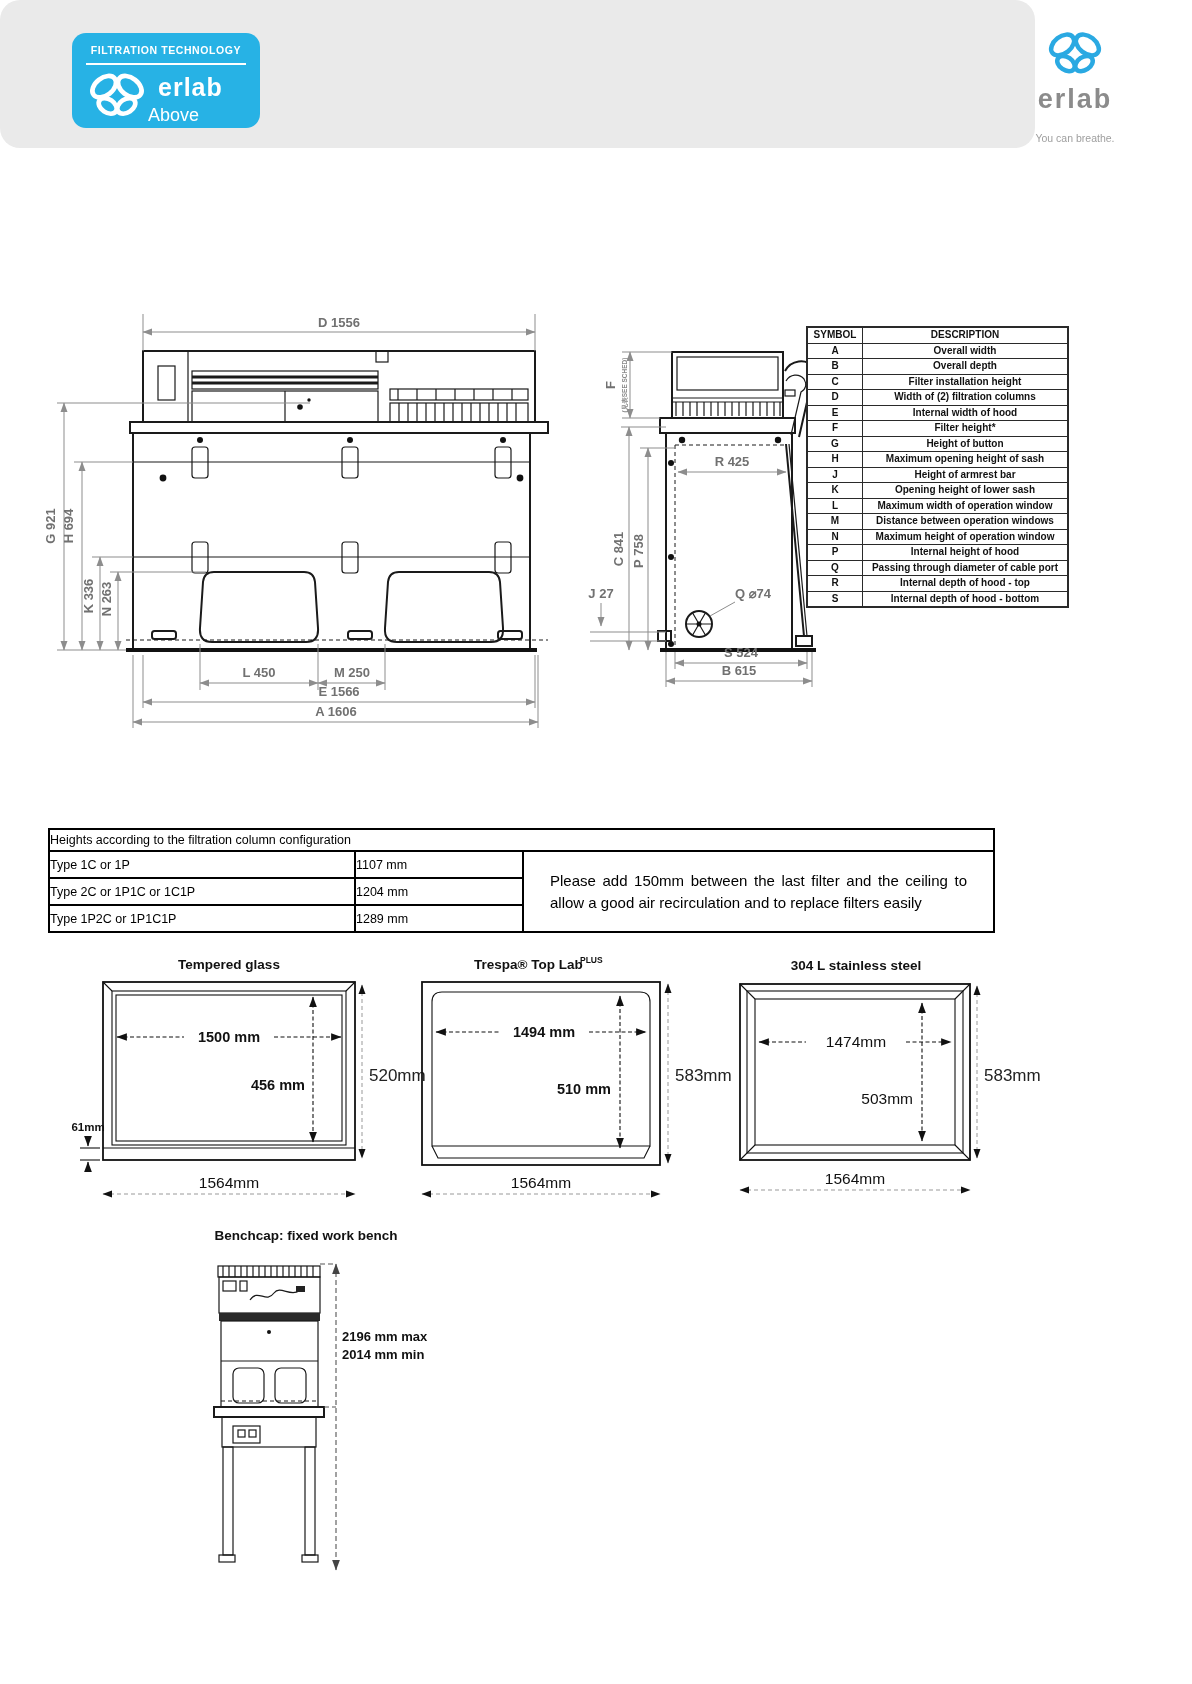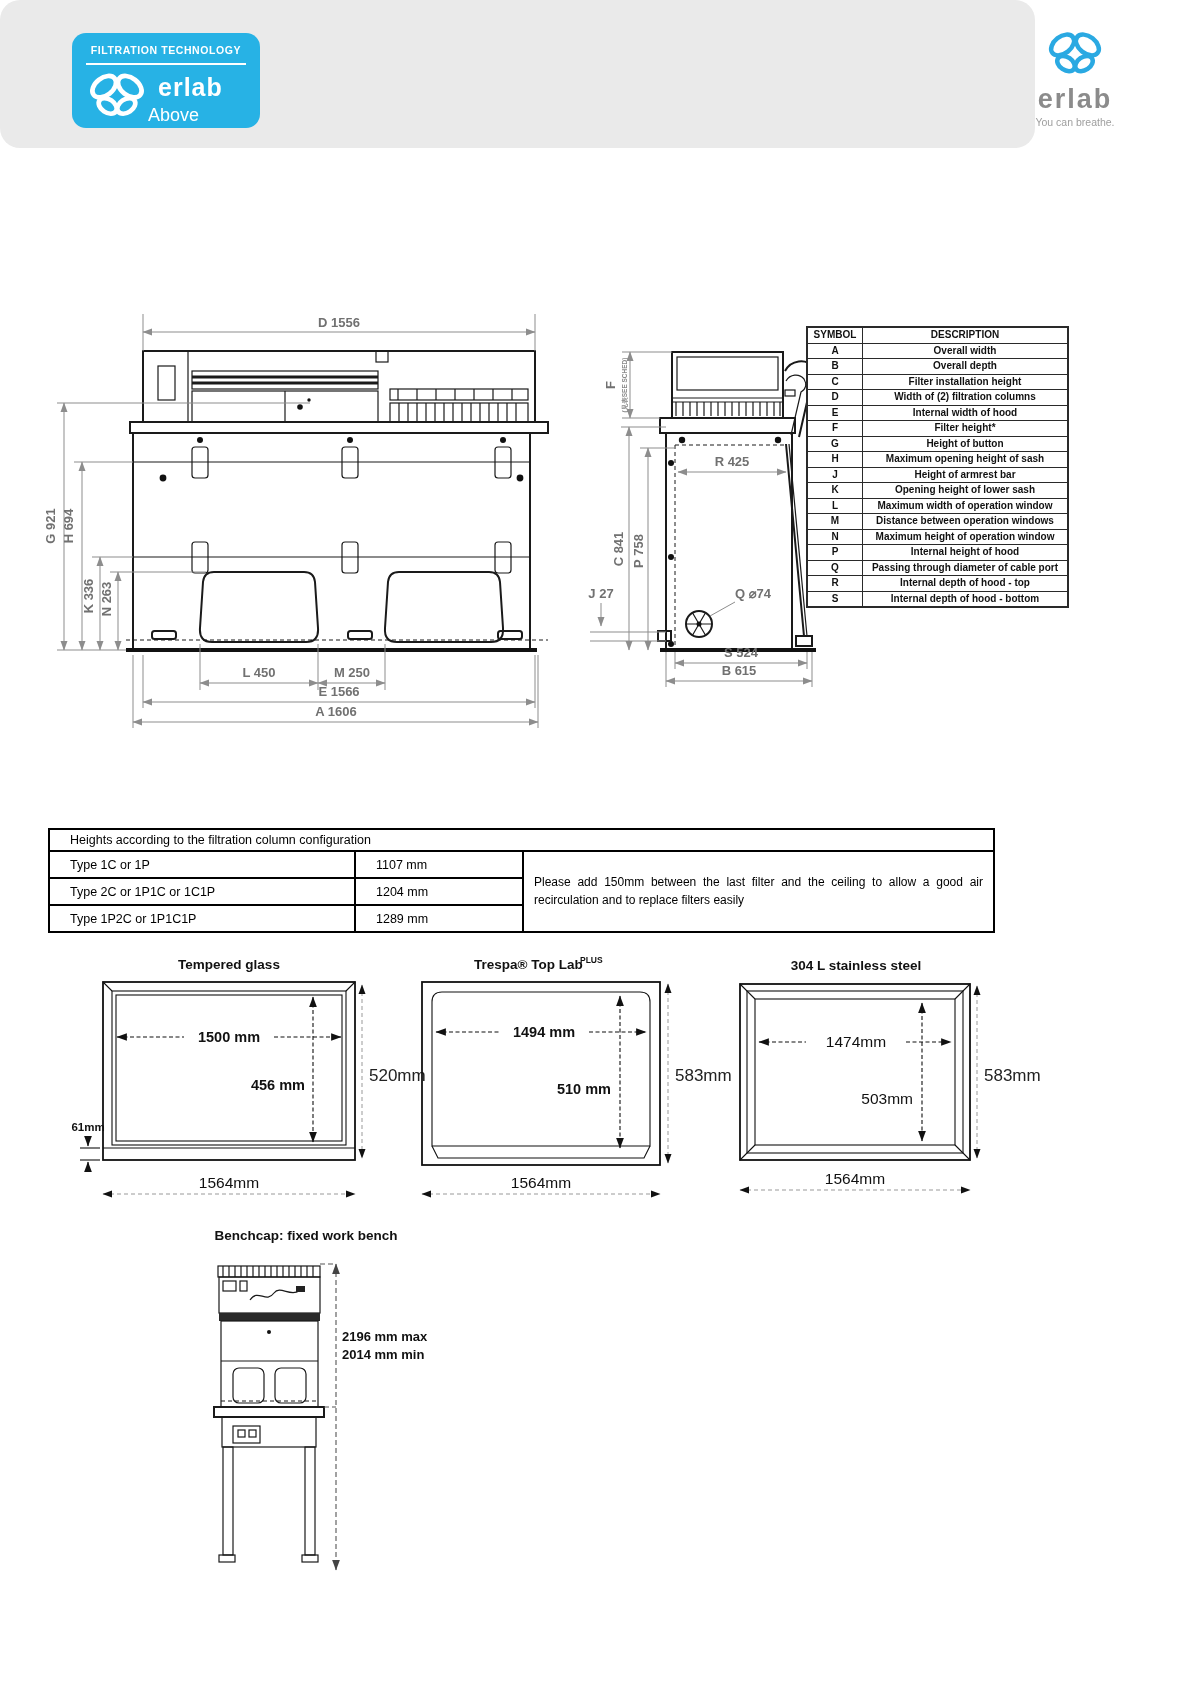--- a/index.html
+++ b/index.html
@@ -7,21 +7,21 @@
   
   .hdr{position:absolute;left:0;top:0;width:1035px;height:148px;background:#eaeaea;border-radius:20px}
   .badge{position:absolute;left:72px;top:33px;width:188px;height:95px;background:#27b2e5;border-radius:14px;color:#fff}
   .badge .tg{position:absolute;top:11px;left:0;width:100%;text-align:center;font-size:10.5px;font-weight:bold;letter-spacing:.6px}
   .badge .ln{position:absolute;top:30px;left:14px;width:160px;height:2px;background:#fff}
   .badge .bfly{position:absolute;left:13px;top:36px}
   .badge .brand{position:absolute;left:86px;top:40px;font-size:25px;font-weight:bold;letter-spacing:1px}
   .badge .prod{position:absolute;left:76px;top:72px;font-size:18px}
   .logo{position:absolute;left:1013px;top:28px;width:124px;text-align:center}
   .logo .brand{font-size:27px;font-weight:bold;color:#8b8b8b;letter-spacing:2px;line-height:1;margin-top:2px}
-  .logo .tg{font-size:10.5px;color:#9e9e9e;margin-top:3px}
+  .logo .tg{font-size:10.5px;color:#9e9e9e;margin-top:19px}
   .title{position:absolute;left:0;top:202px;width:1000px;text-align:center;font-size:23px;font-weight:bold;color:#111}
   svg{position:absolute}
   
   .k1{stroke:#1a1a1a;stroke-width:1.2;fill:none}
   .k2{stroke:#1a1a1a;stroke-width:2;fill:none}
   .k3{stroke:#1a1a1a;stroke-width:3;fill:none}
   .kd{stroke:#1a1a1a;stroke-width:1;fill:none;stroke-dasharray:4 3}
   .dl{stroke:#8d8d8d;stroke-width:1;fill:none}
   .dt{font:600 13px "Liberation Sans",sans-serif;fill:#717171}
   .dts{font:600 6.5px "Liberation Sans",sans-serif;fill:#8a8a8a}
@@ -39,24 +39,24 @@
   .dsm{font:bold 11.5px "Liberation Sans",sans-serif;fill:#111}
   .bb{font:bold 13px "Liberation Sans",sans-serif;fill:#111}
   
   .symtab{position:absolute;left:806px;top:326px;border-collapse:collapse;border:2px solid #2a2a2a;background:#fff}
   .symtab th,.symtab td{border:1px solid #2a2a2a;font-size:10px;font-weight:bold;color:#111;padding:0 4px;height:14.5px;line-height:1;white-space:nowrap}
   .symtab th{text-align:center}
   .symtab td:first-child,.symtab th:first-child{text-align:center;width:46px}
   .symtab td:last-child{width:196px;text-align:center}
   
   .htable{position:absolute;left:48px;top:828px;width:947px;border-collapse:collapse;border:2.5px solid #000;table-layout:fixed;background:#fff}
-  .htable td{border:2px solid #000;font-size:12.5px;color:#000;padding:2px 20px}
+  .htable td{border:2px solid #000;font-size:12.5px;color:#000;padding:2px 0}
   .htable td.hd{height:16px}
   .htable td.rw{height:21px}
-  .htable td.note{font-size:12px;text-align:justify;line-height:1.45;padding:0 10px;vertical-align:middle}
+  .htable td.note{font-size:15px;text-align:justify;line-height:1.45;padding:0 26px;vertical-align:middle}
   .ws-title{position:absolute;left:0;top:918px;width:1140px;text-align:center;font-weight:bold;font-size:13.5px;color:#111}
 </style>
 </head>
 <body>
 
 <div id="page">
 
   <div class="hdr">
     <div class="badge">
       <div class="tg">FILTRATION TECHNOLOGY</div>

